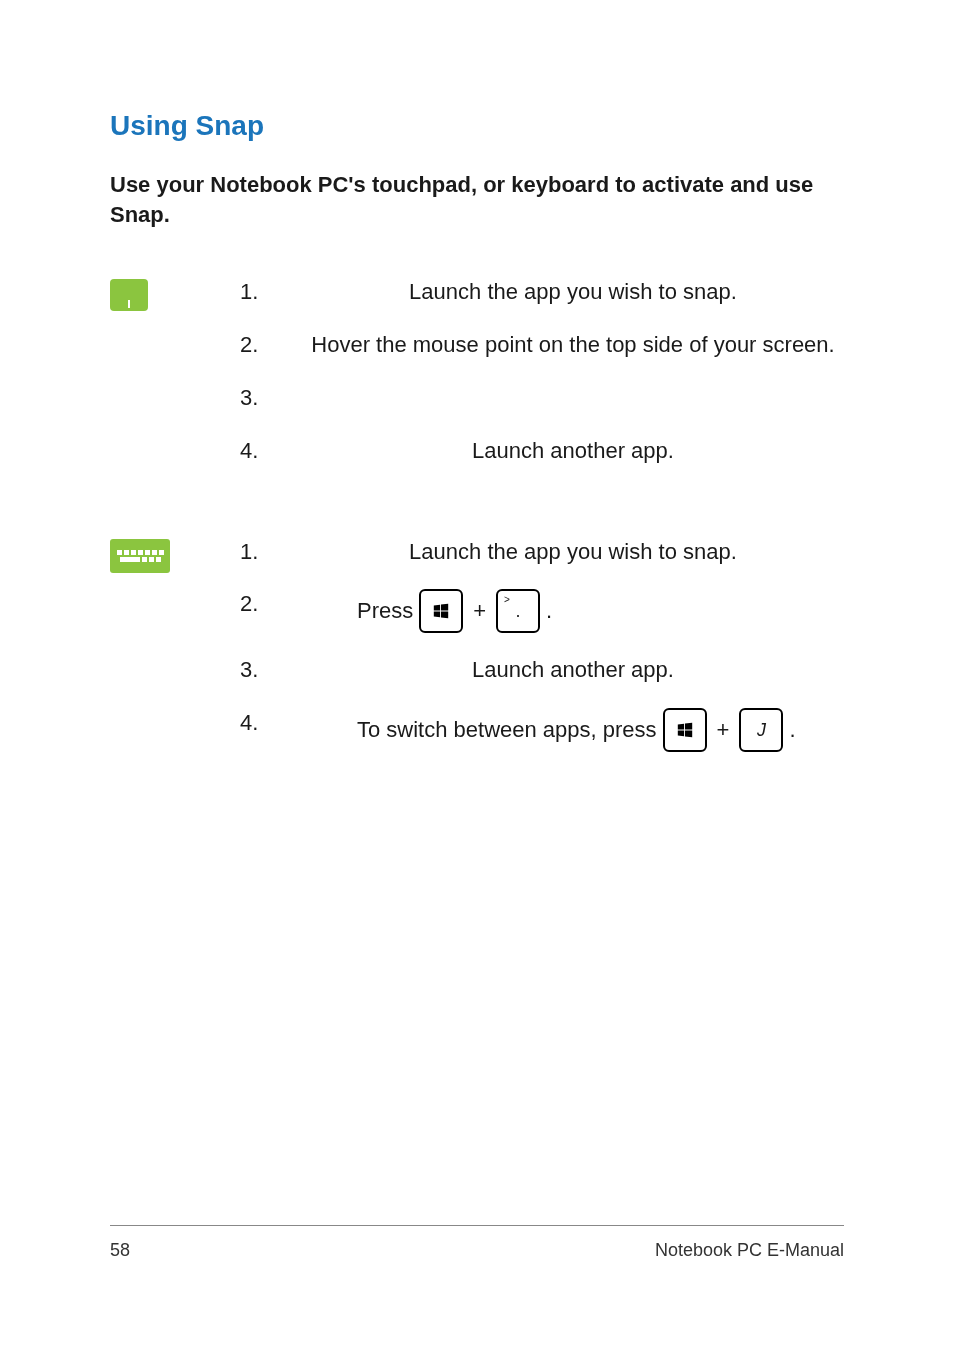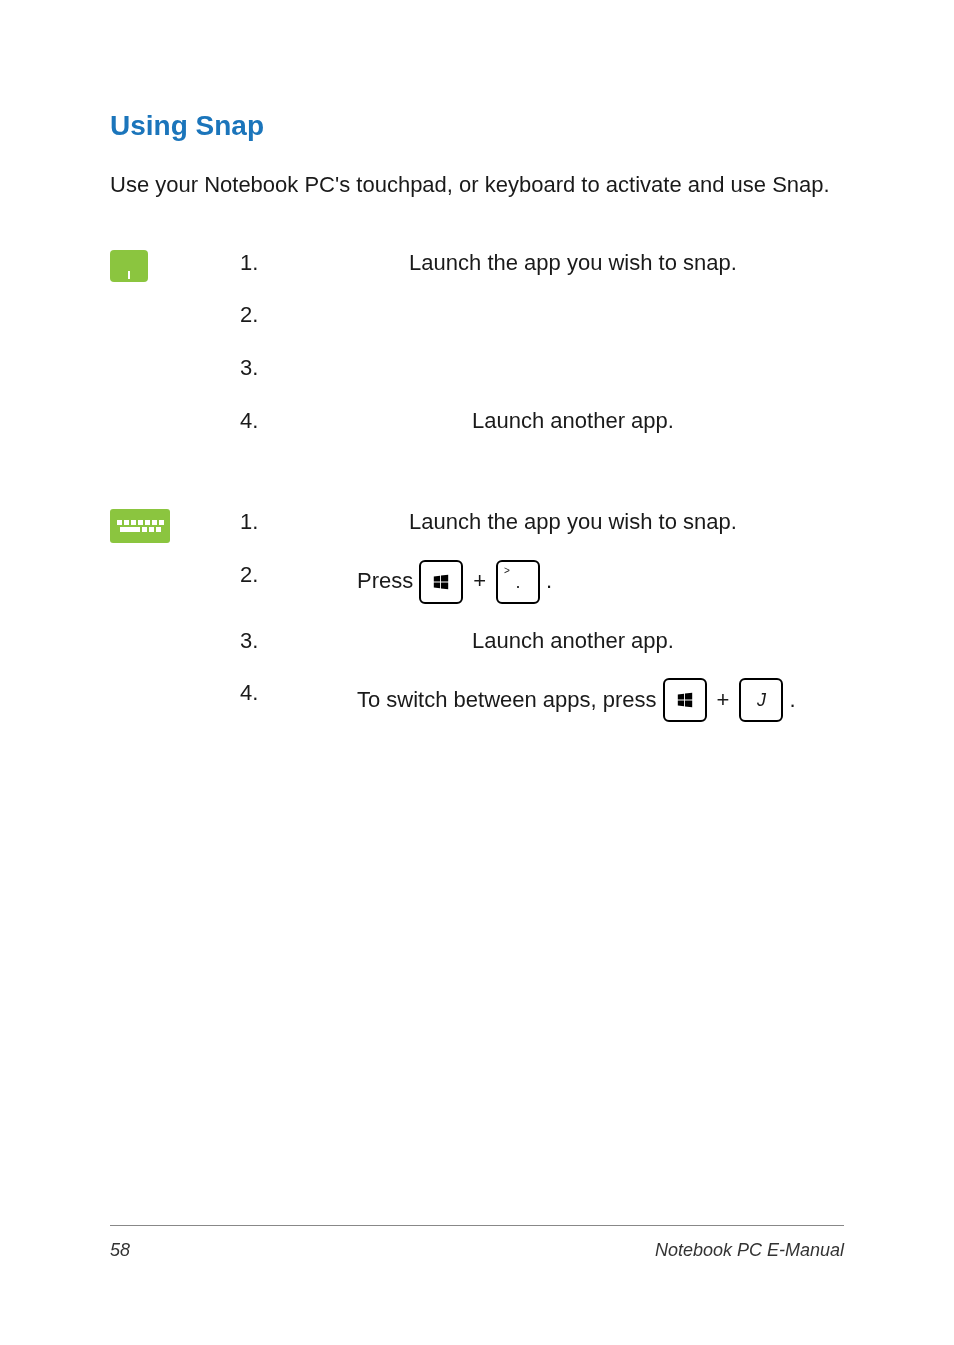--- a/index.html
+++ b/index.html
@@ -17,21 +17,21 @@
   .section-title {
     color: #1b75bb;
     font-size: 28px;
     font-weight: 700;
     margin-bottom: 28px;
   }
   .intro-text {
     font-size: 22px;
     line-height: 1.35;
     margin-bottom: 48px;
-    font-weight: 400;
+    font-weight: 700;
   }
   .instruction-block {
     display: flex;
     margin-bottom: 48px;
   }
   .icon-col {
     width: 130px;
     flex-shrink: 0;
     padding-top: 2px;
   }
@@ -144,41 +144,41 @@
     right: 110px;
     bottom: 84px;
   }
   .footer-line {
     border-top: 1px solid #888;
     padding-top: 14px;
     display: flex;
     justify-content: space-between;
     font-size: 18px;
     color: #333;
-    font-style: italic;
   }
 </style>
 </head>
 <body>
 
 <div class="page">
   <h2 class="section-title">Using Snap</h2>
   <p class="intro-text">Use your Notebook PC's touchpad, or keyboard to activate and use Snap.</p>
 
   <div class="instruction-block">
     <div class="icon-col">
       <div class="touchpad-icon"></div>
     </div>
     <div class="steps-col">
       <div class="step">
         <div class="step-num">1.</div>
         <div class="step-text">Launch the app you wish to snap.</div>
       </div>
       <div class="step">
         <div class="step-num">2.</div>
+        <div class="step-text">Hover the mouse point on the top side of your screen.</div>
       </div>
       <div class="step">
         <div class="step-num">3.</div>
       </div>
       <div class="step">
         <div class="step-num">4.</div>
         <div class="step-text">Launch another app.</div>
       </div>
     </div>
   </div>

